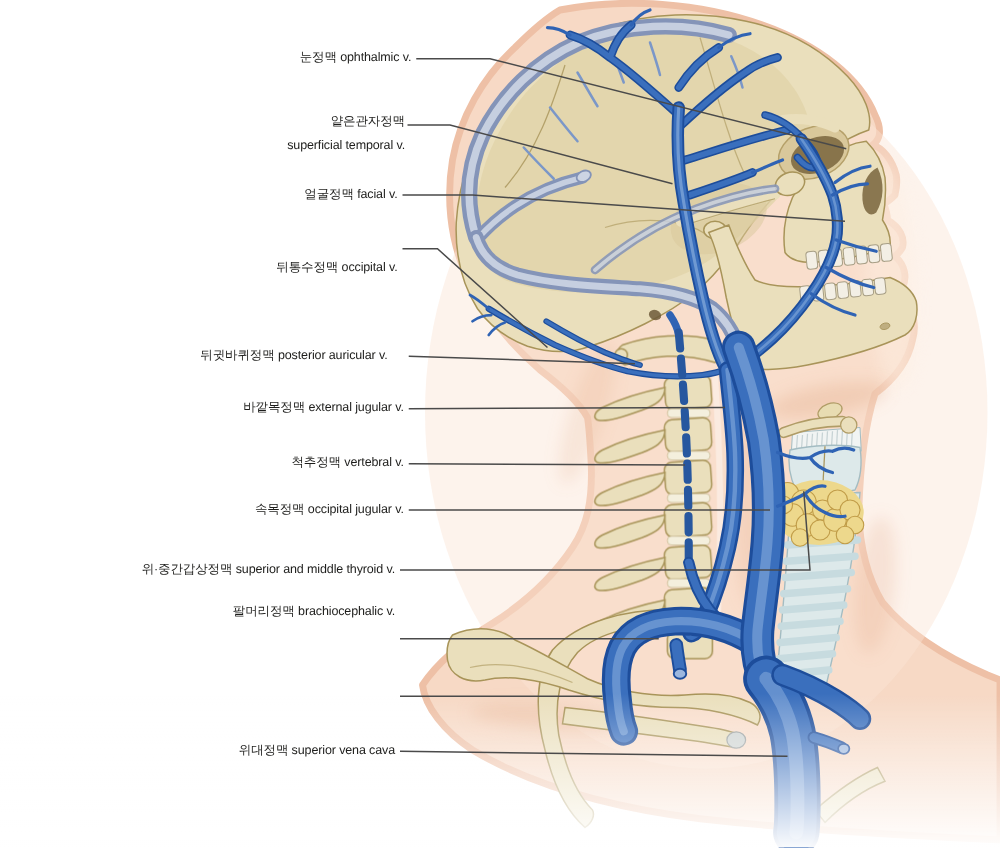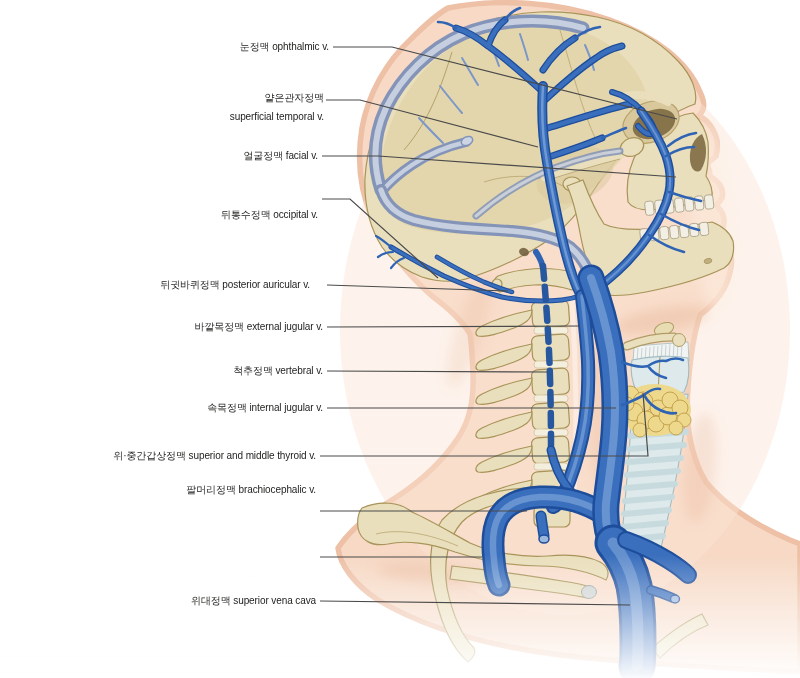--- a/index.html
+++ b/index.html
@@ -368,21 +368,21 @@
   <div class="label" style="top:361px;right:477px;">
     <span>척추정맥 </span>
     <span>vertebral v.</span>
   </div>
   <div class="label" style="top:317px;right:477px;">
     <span>바깥목정맥 </span>
     <span>external jugular v.</span>
   </div>
   <div class="label" style="top:398px;right:477px;">
     <span>속목정맥 </span>
-    <span>internal jugular v.</span>
+    <span>occipital jugular v.</span>
   </div>
   <div class="label" style="top:446px;right:484px;">
     <span>위·중간갑상정맥 </span>
     <span>superior and middle thyroid v.</span>
   </div>
   <div class="label" style="top:480px;right:484px;">
     <span>팔머리정맥 </span>
     <span>brachiocephalic v.</span>
   </div>
   <div class="label" style="top:591px;right:484px;">

